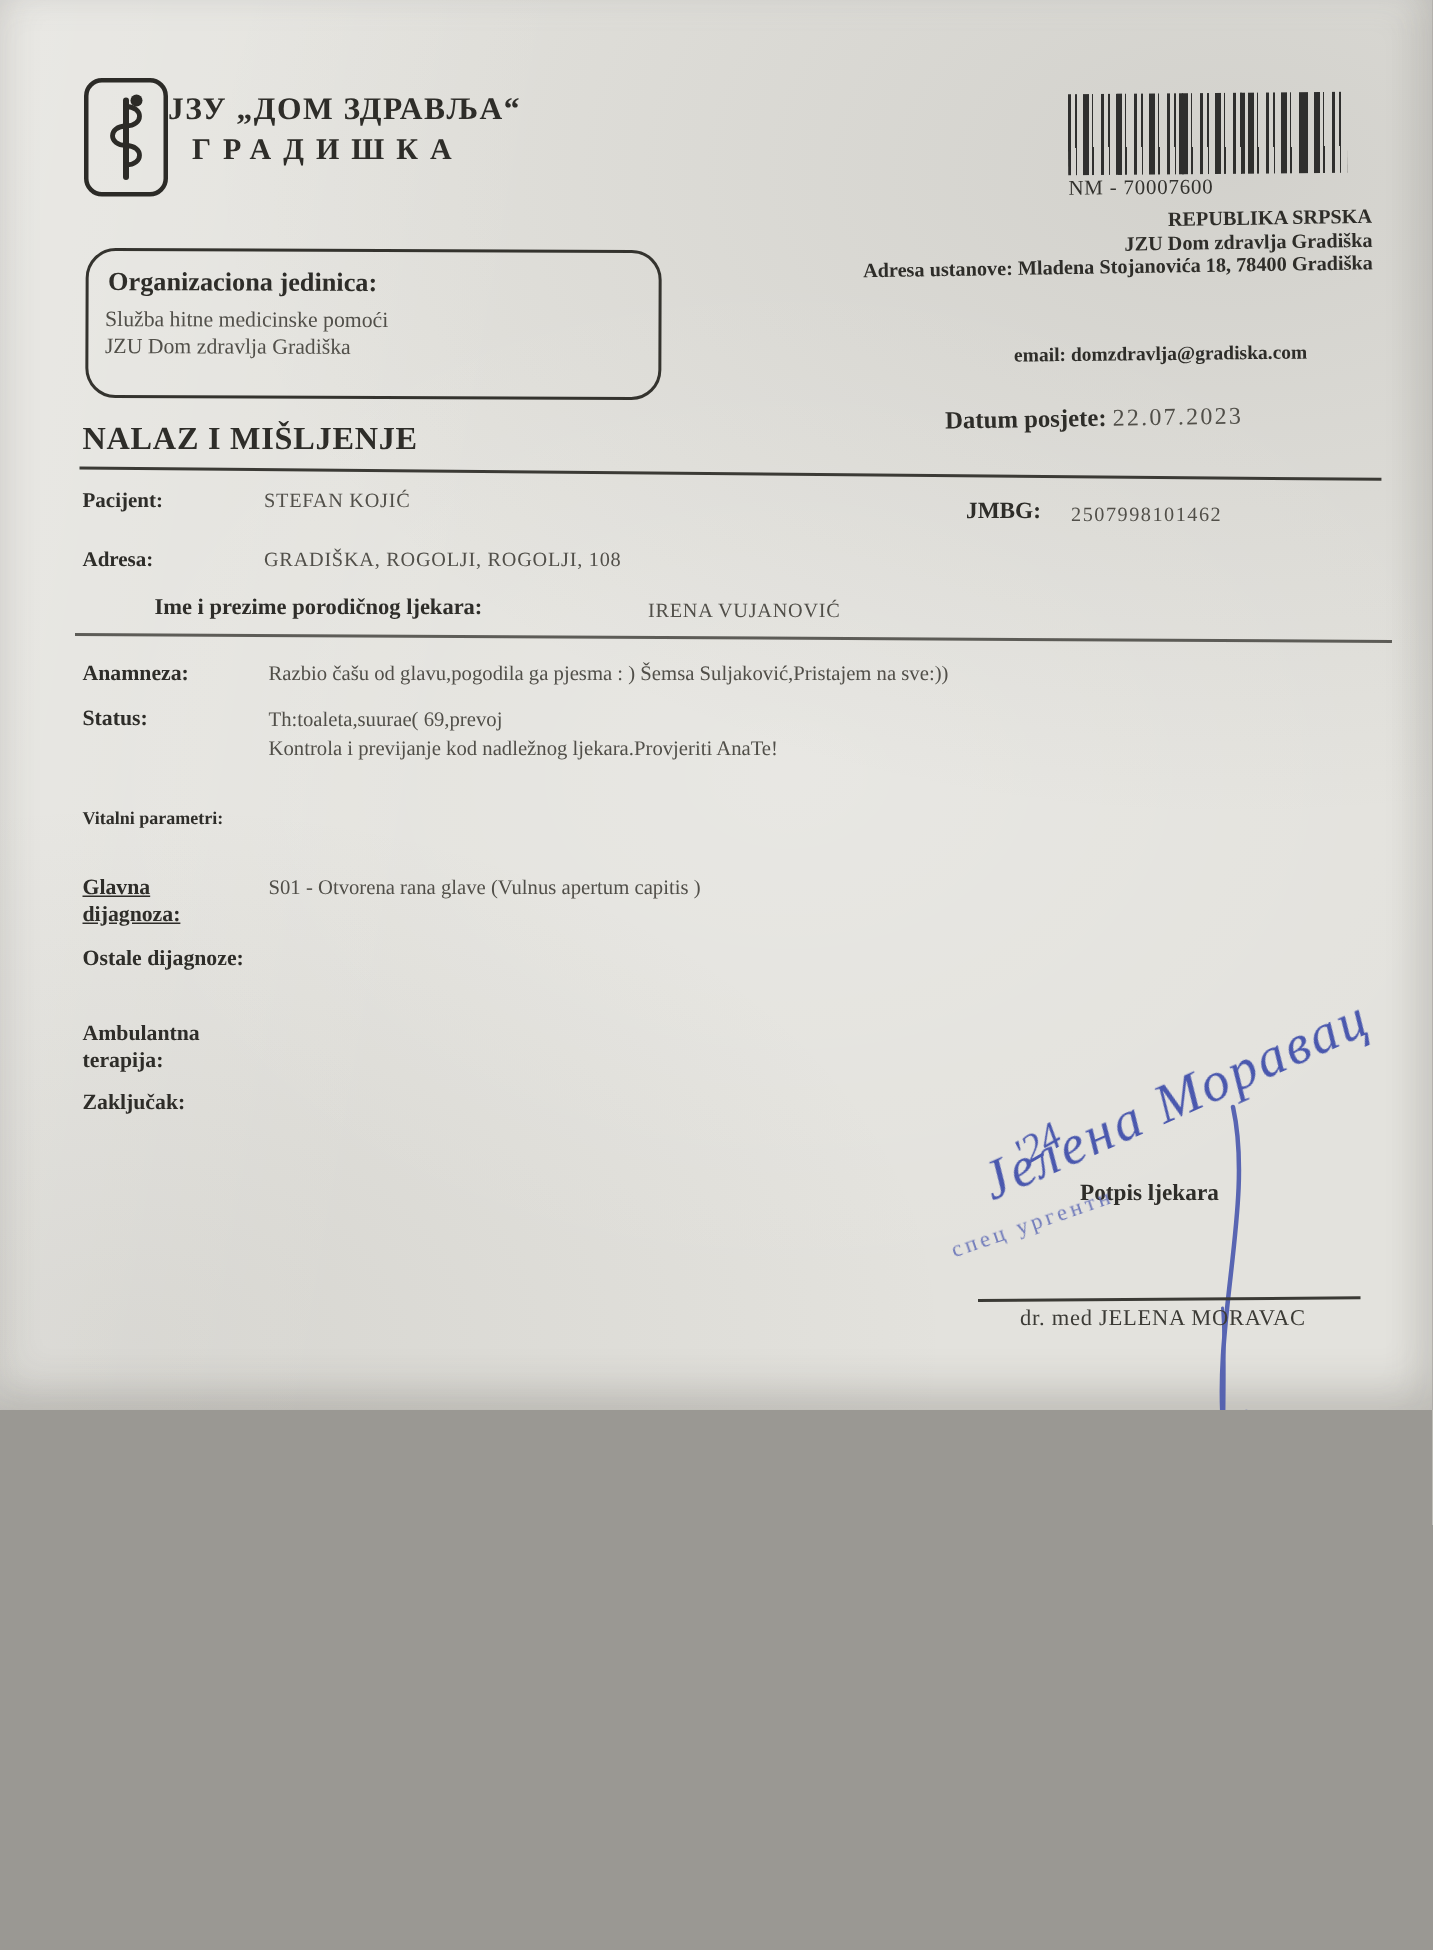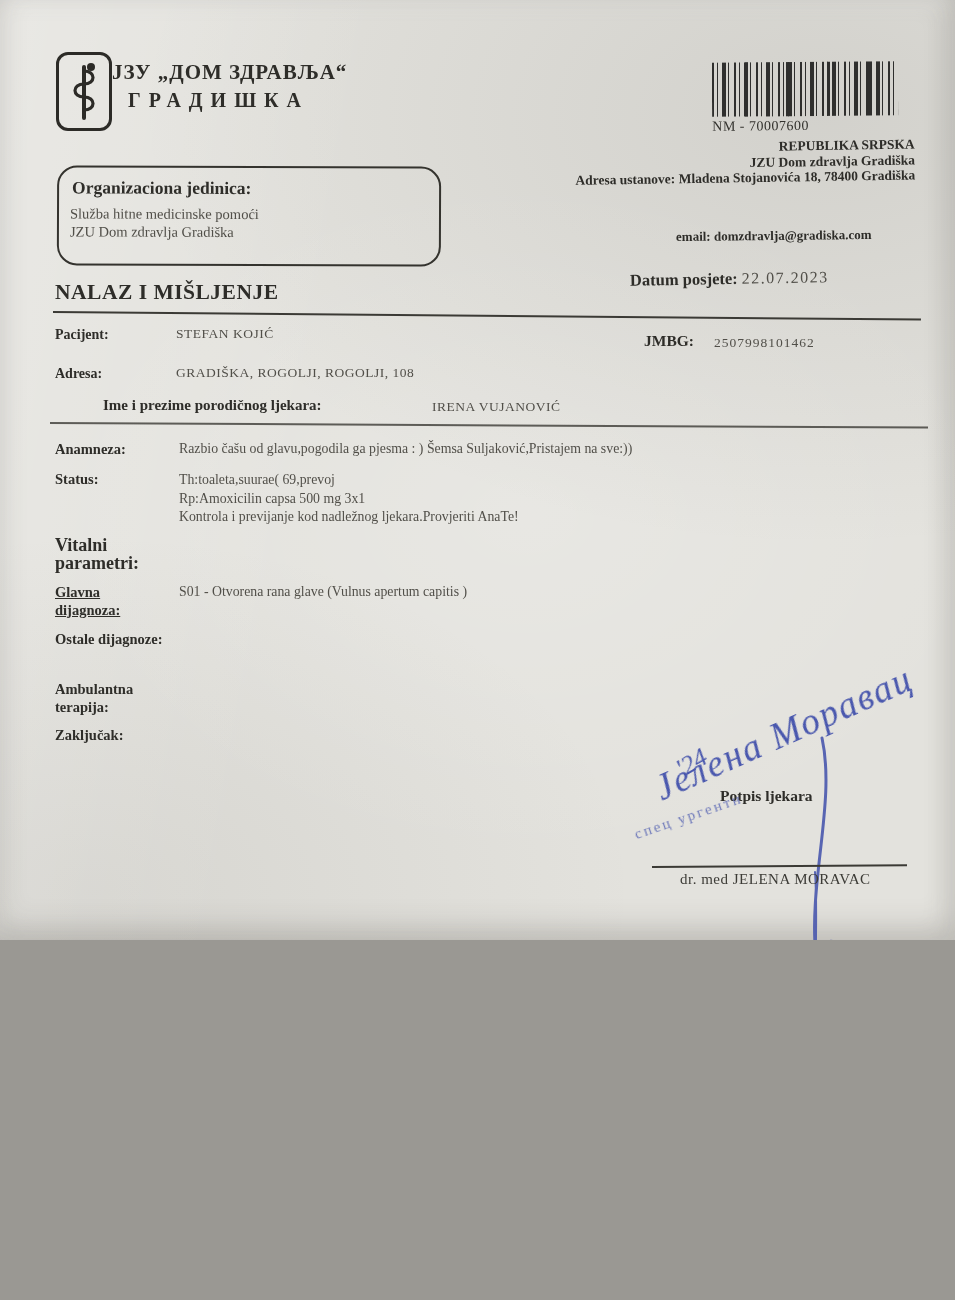--- a/index.html
+++ b/index.html
@@ -87,25 +87,24 @@
   <div class="abs b" style="left:55px;top:397px;font-size:15px;margin-left:48px;">Ime i prezime porodičnog ljekara:</div>
   <div class="abs faded" style="left:432px;top:399px;font-size:13.5px;letter-spacing:.5px;">IRENA VUJANOVIĆ</div>
   <div class="abs rule" style="left:50px;top:422px;width:878px;height:1.6px;opacity:.8;transform:rotate(.3deg);"></div>
 
   <div class="abs b" style="left:55px;top:441px;font-size:14.5px;">Anamneza:</div>
   <div class="abs faded" style="left:179px;top:441px;font-size:13.8px;white-space:nowrap;">Razbio čašu od glavu,pogodila ga pjesma  : ) Šemsa Suljaković,Pristajem na sve:))</div>
 
   <div class="abs b" style="left:55px;top:471px;font-size:14.5px;">Status:</div>
   <div class="abs faded" style="left:179px;top:471px;font-size:13.8px;line-height:18.6px;">
     <div>Th:toaleta,suurae( 69,prevoj</div>
-    <div>Rp:Amoxicilin capsa 500 mg 3x1</div>
     <div>Kontrola i previjanje  kod nadležnog ljekara.Provjeriti AnaTe!</div>
   </div>
 
-  <div class="abs b" style="left:55px;top:537px;width:100px;font-size:18px;line-height:17.5px;">Vitalni parametri:</div>
+  <div class="abs b" style="left:55px;top:537px;width:100px;font-size:12px;line-height:17.5px;">Vitalni parametri:</div>
 
   <div class="abs b" style="left:55px;top:584px;width:105px;font-size:14.5px;line-height:17.5px;text-decoration:underline;">Glavna dijagnoza:</div>
   <div class="abs faded" style="left:179px;top:584px;font-size:13.8px;">S01 - Otvorena rana glave  (Vulnus apertum capitis )</div>
 
   <div class="abs b" style="left:55px;top:631px;width:110px;font-size:14.5px;line-height:17.5px;">Ostale dijagnoze:</div>
   <div class="abs b" style="left:55px;top:681px;width:120px;font-size:14.5px;line-height:17.5px;">Ambulantna terapija:</div>
   <div class="abs b" style="left:55px;top:727px;font-size:14.5px;">Zaključak:</div>
 
   <div class="abs b" style="left:720px;top:787px;font-size:15.5px;">Potpis ljekara</div>
 

